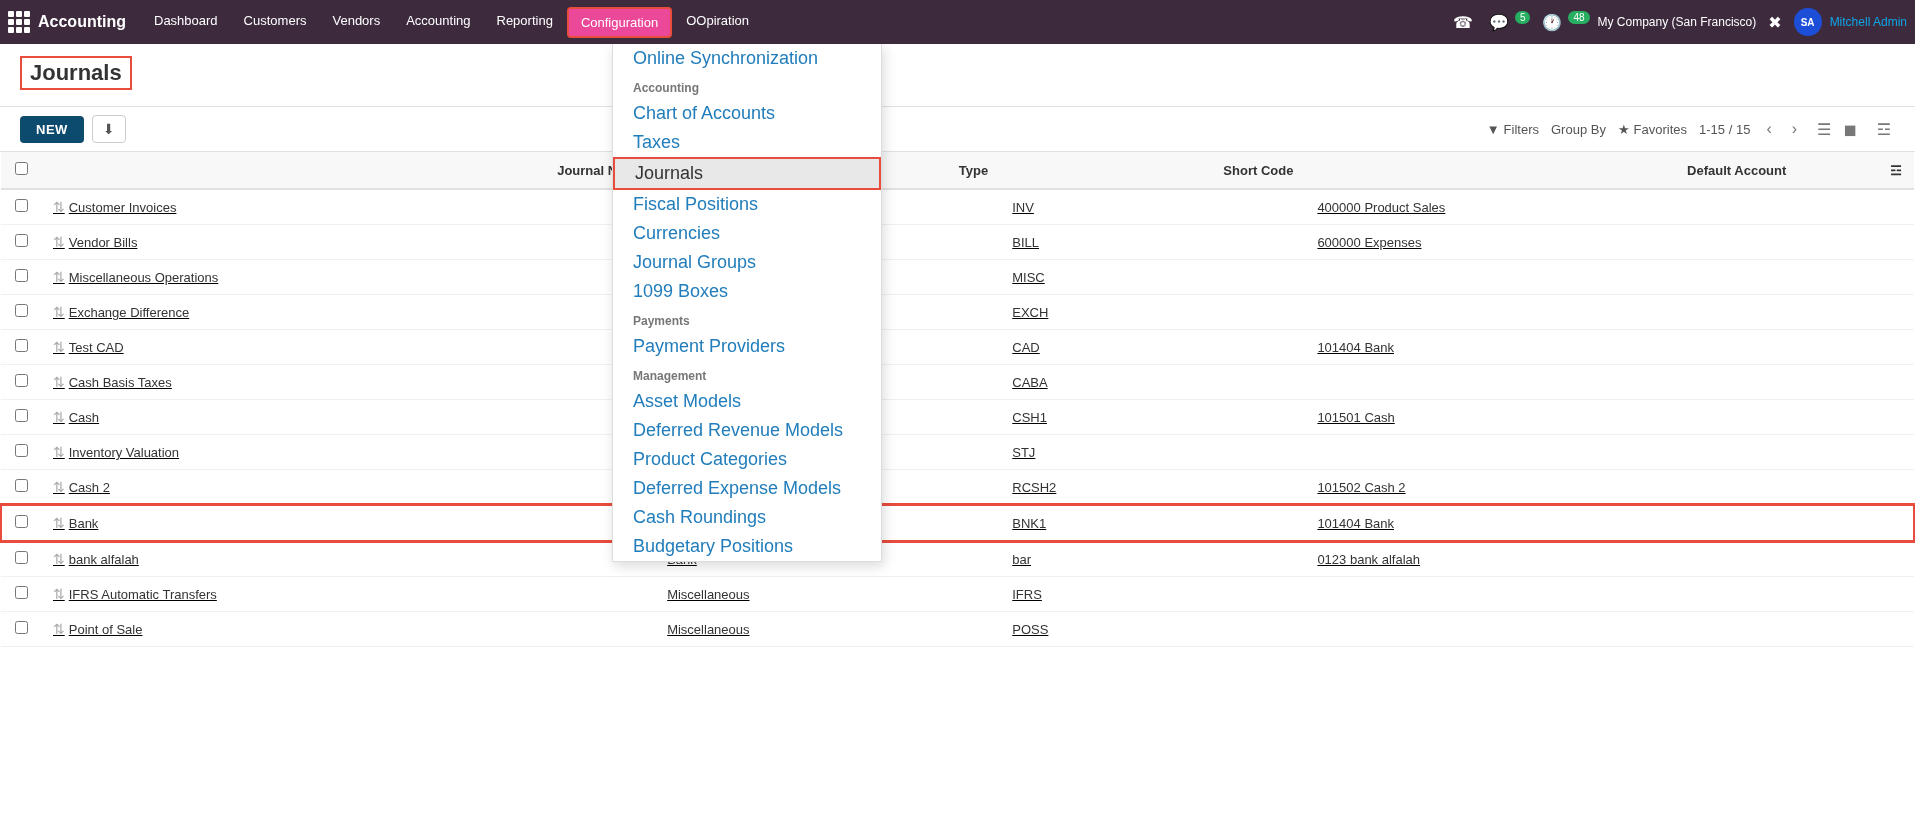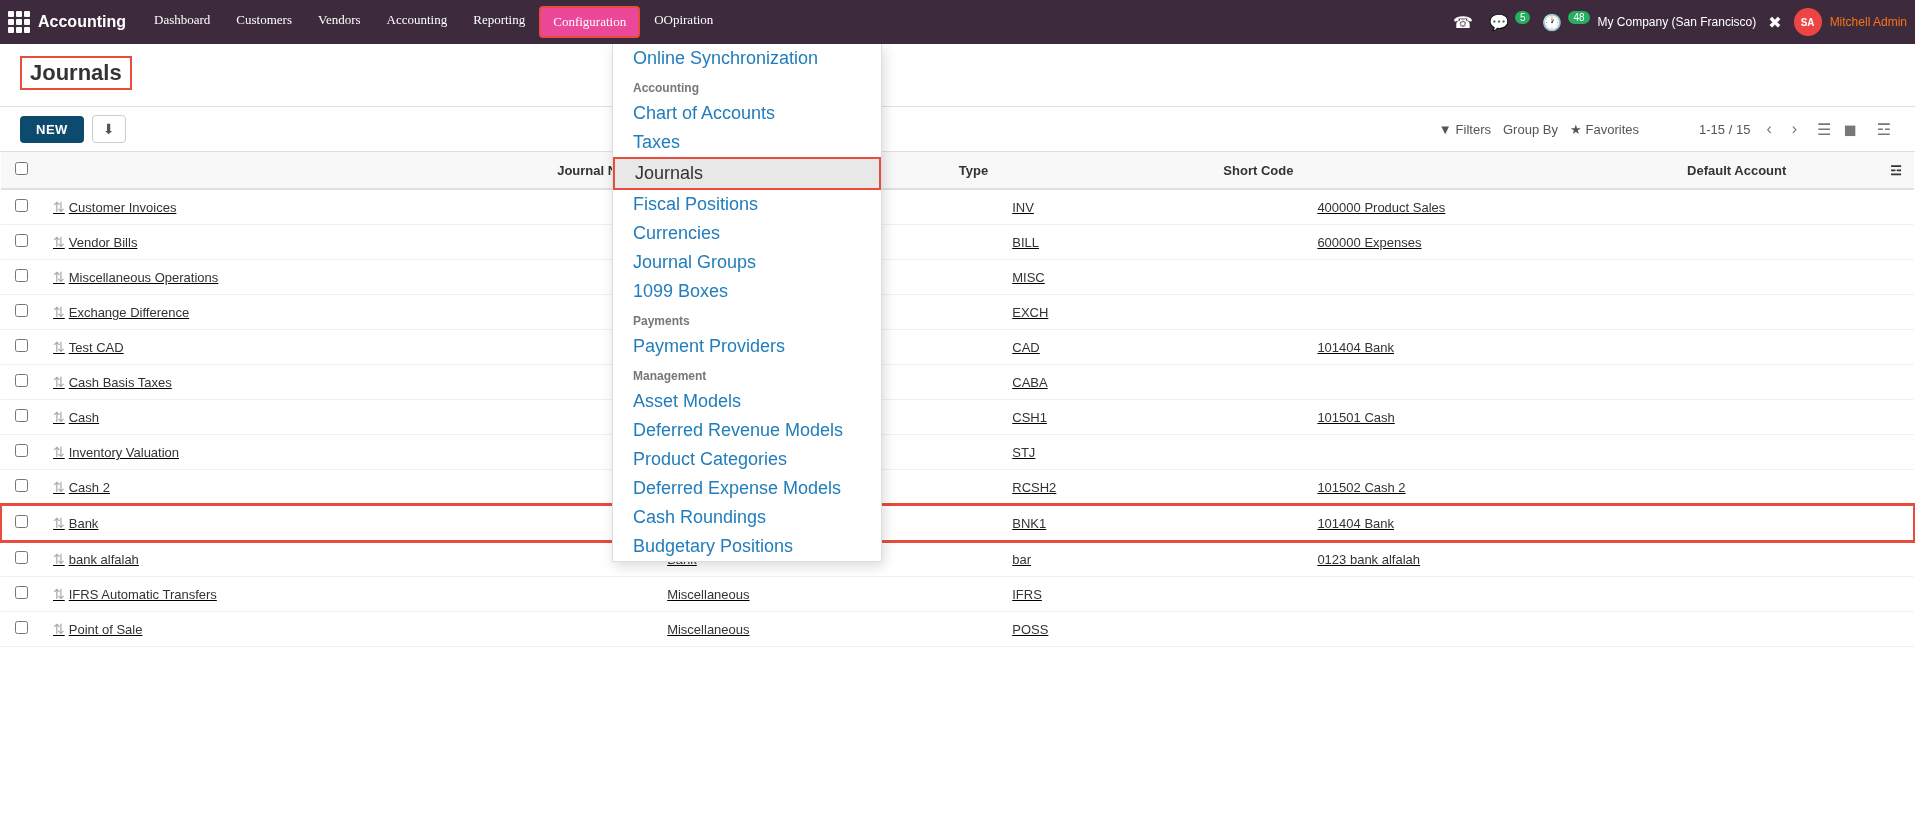--- a/index.html
+++ b/index.html
@@ -41,21 +41,20 @@
       gap: 2px;
       flex: 1;
     }
     .navbar-menu-item {
       padding: 6px 12px;
       border-radius: 4px;
       cursor: pointer;
       color: white;
       font-size: 13px;
       white-space: nowrap;
-      font-family: Liberation Serif, serif;
     }
     .navbar-menu-item.active {
       background: #ec4899;
       border: 2px solid #e74c3c;
     }
     .navbar-right {
       display: flex;
       align-items: center;
       gap: 8px;
     }
@@ -75,27 +74,27 @@
       margin-top: -10px;
       vertical-align: top;
     }
     .navbar-company {
       color: white;
       font-size: 12px;
       white-space: nowrap;
     }
     .navbar-avatar {
       width: 28px; height: 28px;
-      background: #ef4444;
+      background: #1d4ed8;
       border-radius: 50%;
       display: flex; align-items: center; justify-content: center;
       color: white; font-size: 10px; font-weight: bold;
     }
     .navbar-username {
-      color: #f97316;
+      color: #0ea5e9;
       font-size: 12px;
     }
 
     
     .page {
       display: flex;
       flex-direction: column;
       height: calc(100vh - 44px);
       background: white;
     }
@@ -157,21 +156,20 @@
       display: flex;
       align-items: center;
       gap: 4px;
       color: #555;
       cursor: pointer;
       font-size: 13px;
     }
     .pagination {
       color: #555;
       font-size: 13px;
-      margin-left: 48px;
     }
     .view-toggle {
       display: flex;
       gap: 4px;
     }
     .view-icon {
       cursor: pointer;
       color: #777;
       font-size: 16px;
       padding: 2px 4px;

